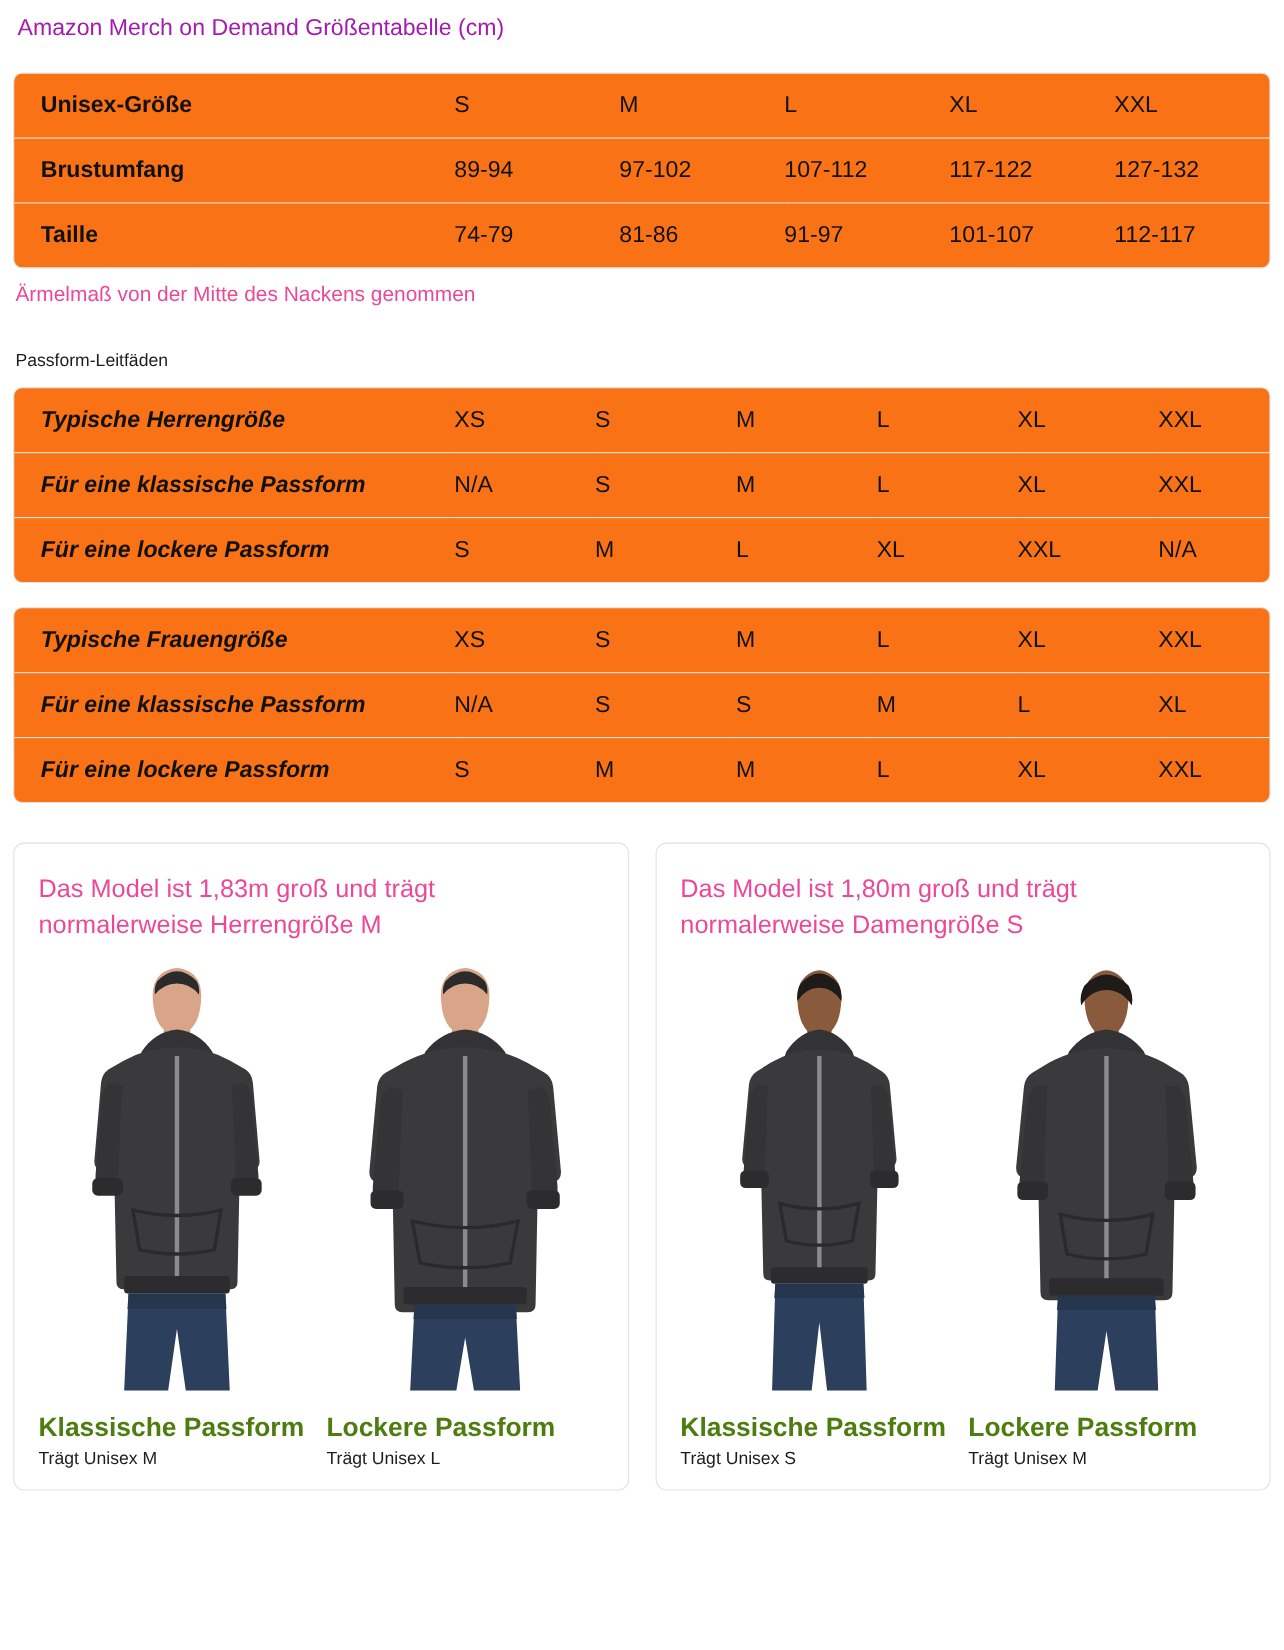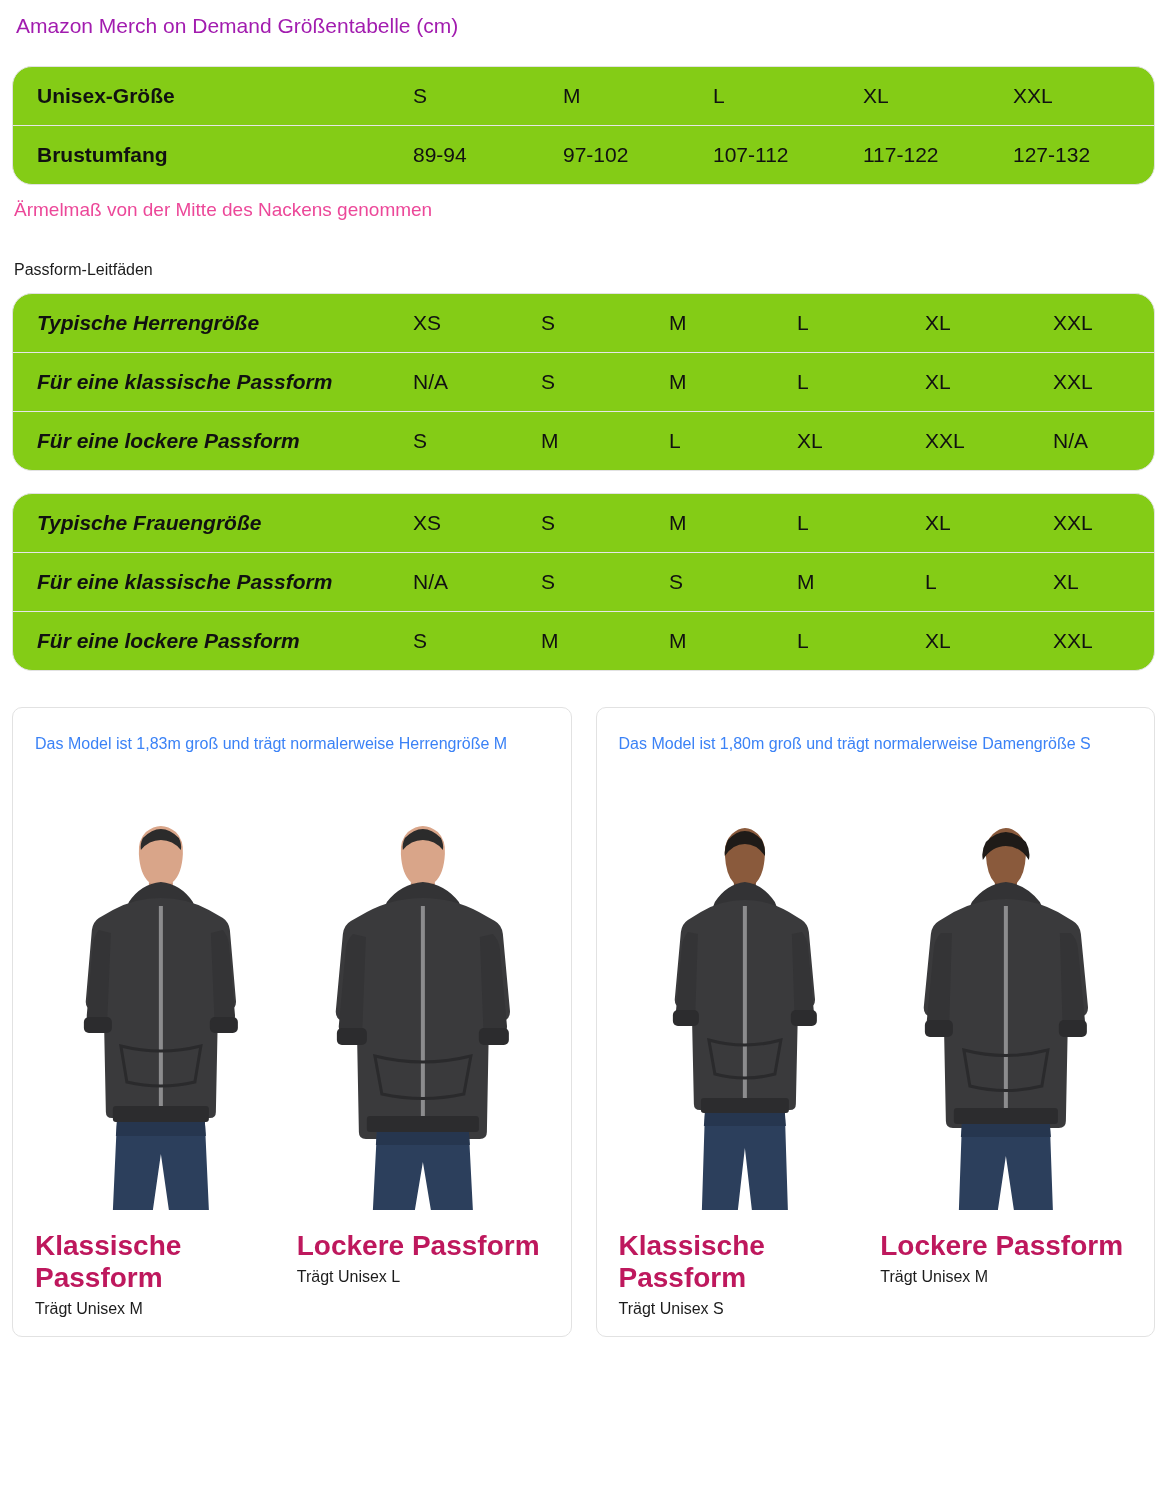--- a/index.html
+++ b/index.html
@@ -18,23 +18,23 @@
 
   .page-title {
     font-size: 21px;
     color: #a21caf;
     margin: 4px 0 28px 4px;
     font-weight: 400;
   }
 
   .card {
     border: 1px solid #e2e2e2;
-    border-radius: 20px;
+    border-radius: 8px;
     overflow: hidden;
-    background: #84cc16;
+    background: #f97316;
   }
 
   table {
     border-collapse: collapse;
     width: 100%;
     table-layout: fixed;
   }
 
   td {
     padding: 17px 0 17px 0;
@@ -77,46 +77,46 @@
     gap: 24px;
     margin-top: 36px;
   }
   .model-card {
     flex: 1 1 0;
     border: 1px solid #e2e2e2;
     border-radius: 10px;
     padding: 24px 22px 18px 22px;
   }
   .model-caption {
-    font-size: 16px;
+    font-size: 23px;
     line-height: 1.45;
-    color: #3b82f6;
-    margin-bottom: 20px;
+    color: #ec4899;
+    margin-bottom: 6px;
     min-height: 58px;
   }
   .figs {
     display: flex;
     gap: 10px;
   }
   .fig {
     flex: 1 1 0;
     display: flex;
     flex-direction: column;
     align-items: center;
   }
   .fig-art {
     width: 100%;
     height: 410px;
     display: block;
   }
   .fig-title {
-    font-size: 28px;
+    font-size: 24px;
     font-weight: bold;
     margin-top: 10px;
-    color: #be185d;
+    color: #4d7c0f;
     text-align: left;
     width: 100%;
   }
   .fig-sub {
     font-size: 16px;
     margin-top: 6px;
     color: #1c1c1c;
     text-align: left;
     width: 100%;
   }
@@ -137,20 +137,28 @@
         <td class="val">XL</td>
         <td class="val">XXL</td>
       </tr>
       <tr>
         <td class="label">Brustumfang</td>
         <td class="val">89-94</td>
         <td class="val">97-102</td>
         <td class="val">107-112</td>
         <td class="val">117-122</td>
         <td class="val">127-132</td>
+      </tr>
+      <tr>
+        <td class="label">Taille</td>
+        <td class="val">74-79</td>
+        <td class="val">81-86</td>
+        <td class="val">91-97</td>
+        <td class="val">101-107</td>
+        <td class="val">112-117</td>
       </tr>
     </tbody>
   </table>
 </div>
 
 <p class="note">Ärmelmaß von der Mitte des Nackens genommen</p>
 
 <p class="section-heading">Passform-Leitfäden</p>
 
 <div class="card">

